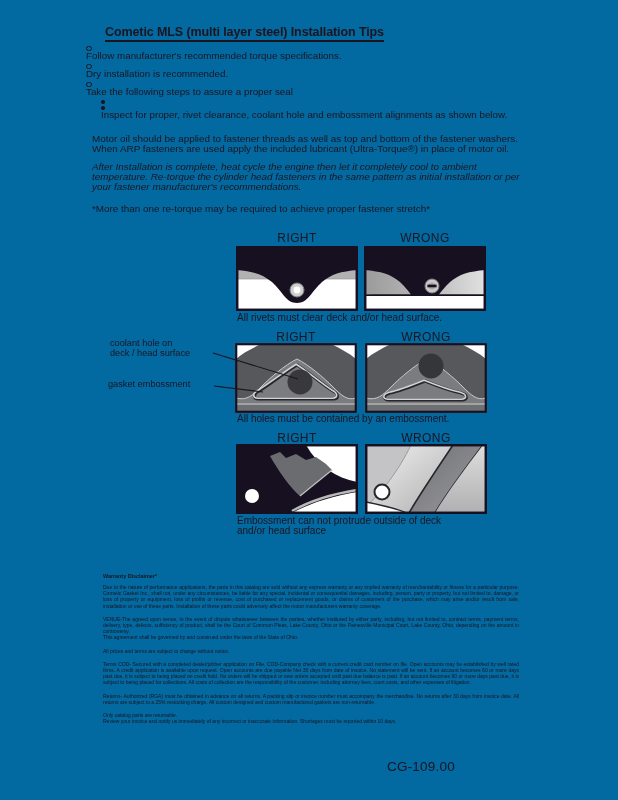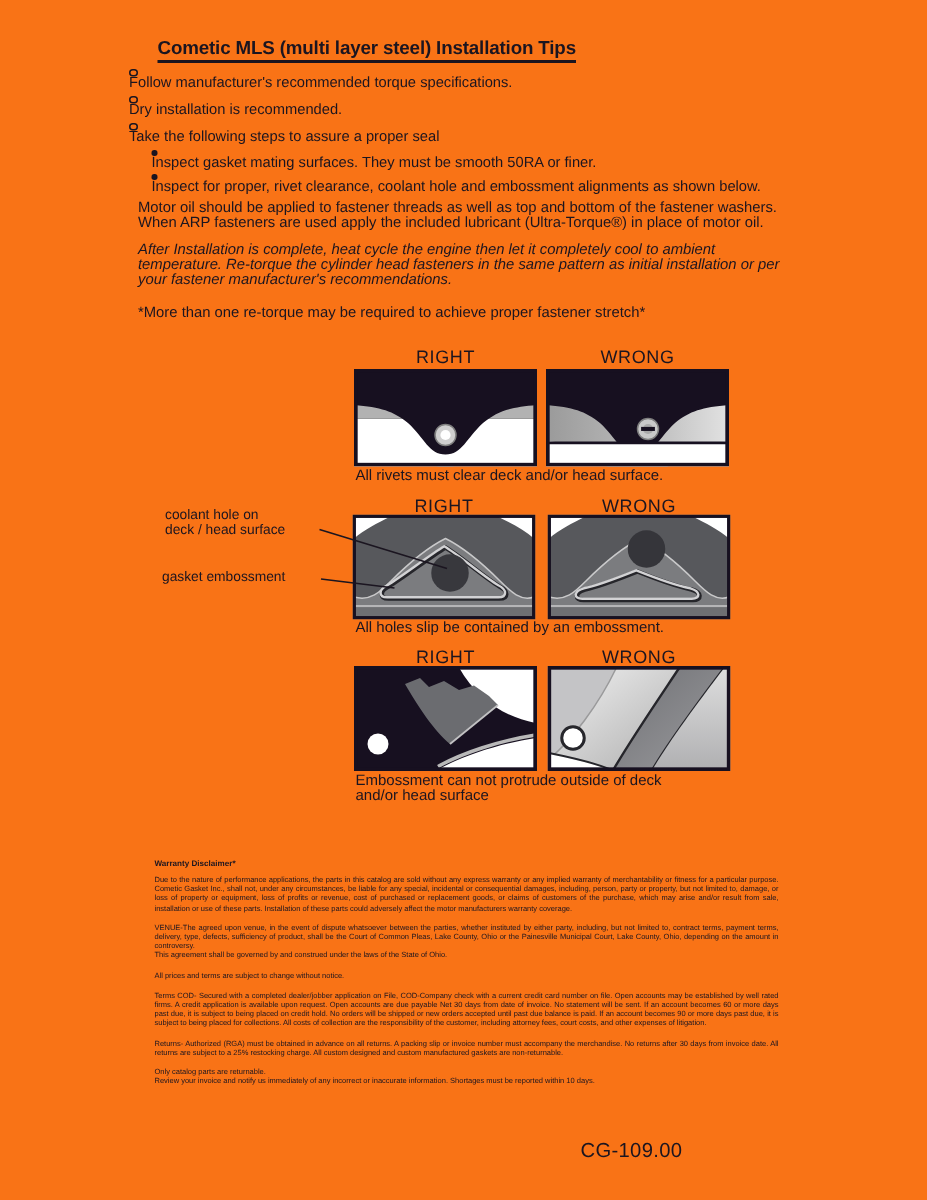--- a/index.html
+++ b/index.html
@@ -1,16 +1,16 @@
 <!DOCTYPE html>
 <html><head>
 <meta charset="utf-8">
 <style>
   html,body{margin:0;padding:0;background:#ffffff;}
-  .page{position:relative;width:618px;height:800px;background:#f97316;overflow:hidden;
+  .page{position:relative;width:618px;height:800px;background:#0369a1;overflow:hidden;
         font-family:"Liberation Sans",sans-serif;color:#1b1520;}
   .abs{position:absolute;}
   .title{left:105px;top:25px;font-size:12.5px;font-weight:bold;
          border-bottom:2px solid #1b1520;padding-bottom:1px;letter-spacing:-0.1px;}
   .bullets{left:86px;top:43px;font-size:9.8px;line-height:10px;width:460px;}
   .brow{display:flex;align-items:flex-start;flex-direction:column;}
   .cmark{flex:0 0 auto;width:3.5px;height:3.5px;border:1px solid #1b1520;border-radius:50%;
          margin:2.6px 3px 0 0;}
   .sub{margin-left:15px;}
   .dmark{flex:0 0 auto;width:3.6px;height:3.6px;background:#1b1520;border-radius:50%;
@@ -42,21 +42,20 @@
     <div class="brow">
       <span class="cmark"></span>
       <span>Dry installation is recommended.</span>
     </div>
     <div class="brow">
       <span class="cmark"></span>
       <span>Take the following steps to assure a proper seal</span>
     </div>
     <div class="brow sub">
       <span class="dmark"></span>
-      <span>Inspect gasket mating surfaces.  They must be smooth 50RA or finer.</span>
     </div>
     <div class="brow sub">
       <span class="dmark"></span>
       <span>Inspect for proper, rivet clearance, coolant hole and embossment alignments as shown below.</span>
     </div>
   </div>
 
   <div class="abs para" style="top:134px;">Motor oil should be applied to fastener threads as well as top and bottom of the fastener washers. When ARP fasteners are used apply the included lubricant (Ultra-Torque®) in place of motor oil.</div>
   <div class="abs para" style="top:162px;font-style:italic;">After Installation is complete, heat cycle the engine then let it completely cool to ambient temperature. Re-torque the cylinder head fasteners in the same pattern as initial installation or per your fastener manufacturer's recommendations.</div>
   <div class="abs para" style="top:204px;">*More than one re-torque may be required to achieve proper fastener stretch*</div>
@@ -140,21 +139,21 @@
     <div>deck / head surface</div>
   </div>
   <div class="abs ann" style="left:108px;top:380px;width:102px;">gasket embossment</div>
   <div class="abs" style="left:120px;top:340px;">
     <svg width="190" height="60" viewBox="0 0 190 60">
       <line x1="93" y1="13" x2="178" y2="39" stroke="#1b1520" stroke-width="1.1"></line>
       <line x1="94" y1="46" x2="143" y2="52" stroke="#1b1520" stroke-width="1.1"></line>
     </svg>
   </div>
 
-  <div class="abs cap" style="left:237px;top:414px;">All holes slip be contained by an embossment.</div>
+  <div class="abs cap" style="left:237px;top:414px;">All holes must be contained by an embossment.</div>
 
   <div class="abs rw" style="left:236px;top:431px;">RIGHT</div>
   <div class="abs rw" style="left:365px;top:431px;">WRONG</div>
 
   <div class="abs" style="left:236px;top:444px;">
     <svg width="122" height="70" viewBox="0 0 122 70">
       <rect x="0" y="0" width="122" height="70" fill="#ffffff"></rect>
       <path d="M1,1 L70,1 C82,22 100,34 121,38 L121,48 C96,52 72,60 56,69 L1,69 Z" fill="#171020"></path>
       <path d="M121,46 C96,50 72,58 56,67" fill="none" stroke="#b9b9b9" stroke-width="2.4"></path>
       <path d="M34,12 L44,8 L50,14 L60,10 L70,16 L80,13 L90,20 L96,26 C86,34 74,44 64,52 C54,44 42,26 34,12 Z" fill="#6b6c70"></path>

